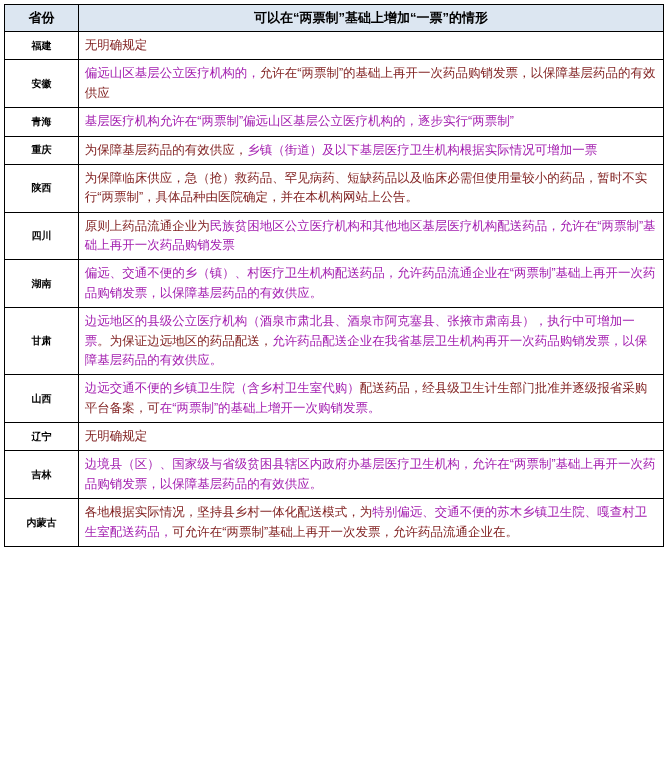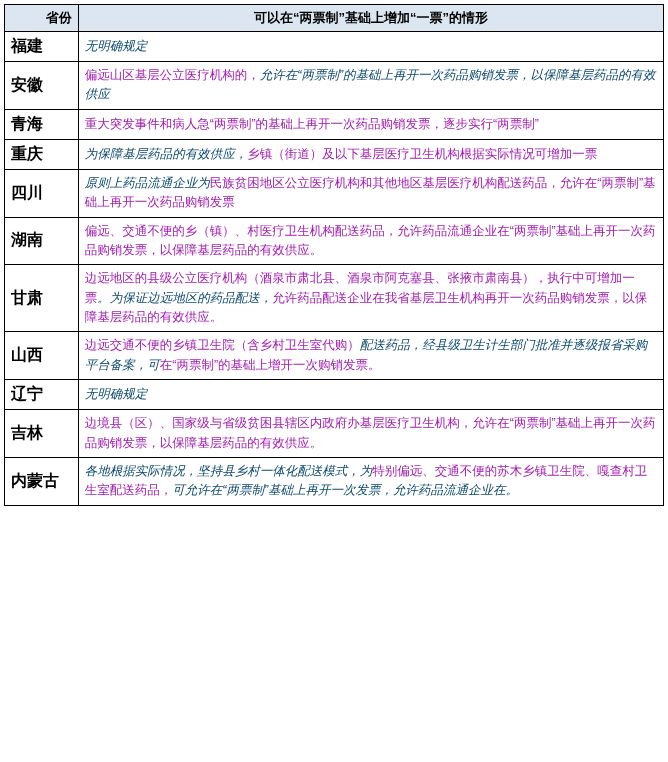--- a/index.html
+++ b/index.html
@@ -32,42 +32,42 @@
   }
   thead th {
     background: #dce6f1;
     font-weight: bold;
     font-size: 13px;
     color: #000000;
     text-align: center;
     height: 26px;
     padding: 3px 4px;
   }
-  th.col-province { width: 62px; text-align: right; }
+  th.col-province { width: 62px; }
   th.col-content  { width: 492px; }
 
   td.province {
     width: 62px;
+    text-align: center;
     font-weight: bold;
-    font-size: 16px;
+    font-size: 10px;
     color: #000000;
     letter-spacing: 0px;
   }
   td.content {
     font-size: 12.5px;
     line-height: 1.55;
     color: #000000;
     text-align: left;
   }
   td.content .hl {
     color: #a21caf;
   }
   td.content .plain {
-    color: #0c4a6e;
-    font-style: italic;
+    color: #7f1d1d;
   }
 </style>
 </head>
 <body>
 
 <div class="sheet">
   <table class="policy-table">
     <thead>
       <tr>
         <th class="col-province">省份</th>
@@ -78,25 +78,29 @@
         <tr>
           <td class="province">福建</td>
           <td class="content"><span class="plain">无明确规定</span></td>
         </tr>
         <tr>
           <td class="province">安徽</td>
           <td class="content"><span class="hl">偏远山区基层公立医疗机构的，</span><span class="plain">允许在“两票制”的基础上再开一次药品购销发票，以保障基层药品的有效供应</span></td>
         </tr>
         <tr>
           <td class="province">青海</td>
-          <td class="content"><span class="hl">重大突发事件和病人急“两票制”的基础上再开一次药品购销发票，逐步实行“两票制”</span></td>
+          <td class="content"><span class="hl">基层医疗机构允许在“两票制”偏远山区基层公立医疗机构的，逐步实行“两票制”</span></td>
         </tr>
         <tr>
           <td class="province">重庆</td>
           <td class="content"><span class="plain">为保障基层药品的有效供应，</span><span class="hl">乡镇（街道）及以下基层医疗卫生机构根据实际情况可增加一票</span></td>
+        </tr>
+        <tr>
+          <td class="province">陕西</td>
+          <td class="content"><span class="plain">为保障临床供应，急（抢）救药品、罕见病药、短缺药品以及临床必需但使用量较小的药品，暂时不实行“两票制”，具体品种由医院确定，并在本机构网站上公告。</span></td>
         </tr>
         <tr>
           <td class="province">四川</td>
           <td class="content"><span class="plain">原则上药品流通企业为</span><span class="hl">民族贫困地区公立医疗机构和其他地区基层医疗机构配送药品，允许在“两票制”基础上再开一次药品购销发票</span></td>
         </tr>
         <tr>
           <td class="province">湖南</td>
           <td class="content"><span class="hl">偏远、交通不便的乡（镇）、村医疗卫生机构配送药品，允许药品流通企业在“两票制”基础上再开一次药品购销发票，以保障基层药品的有效供应。</span></td>
         </tr>
         <tr>

